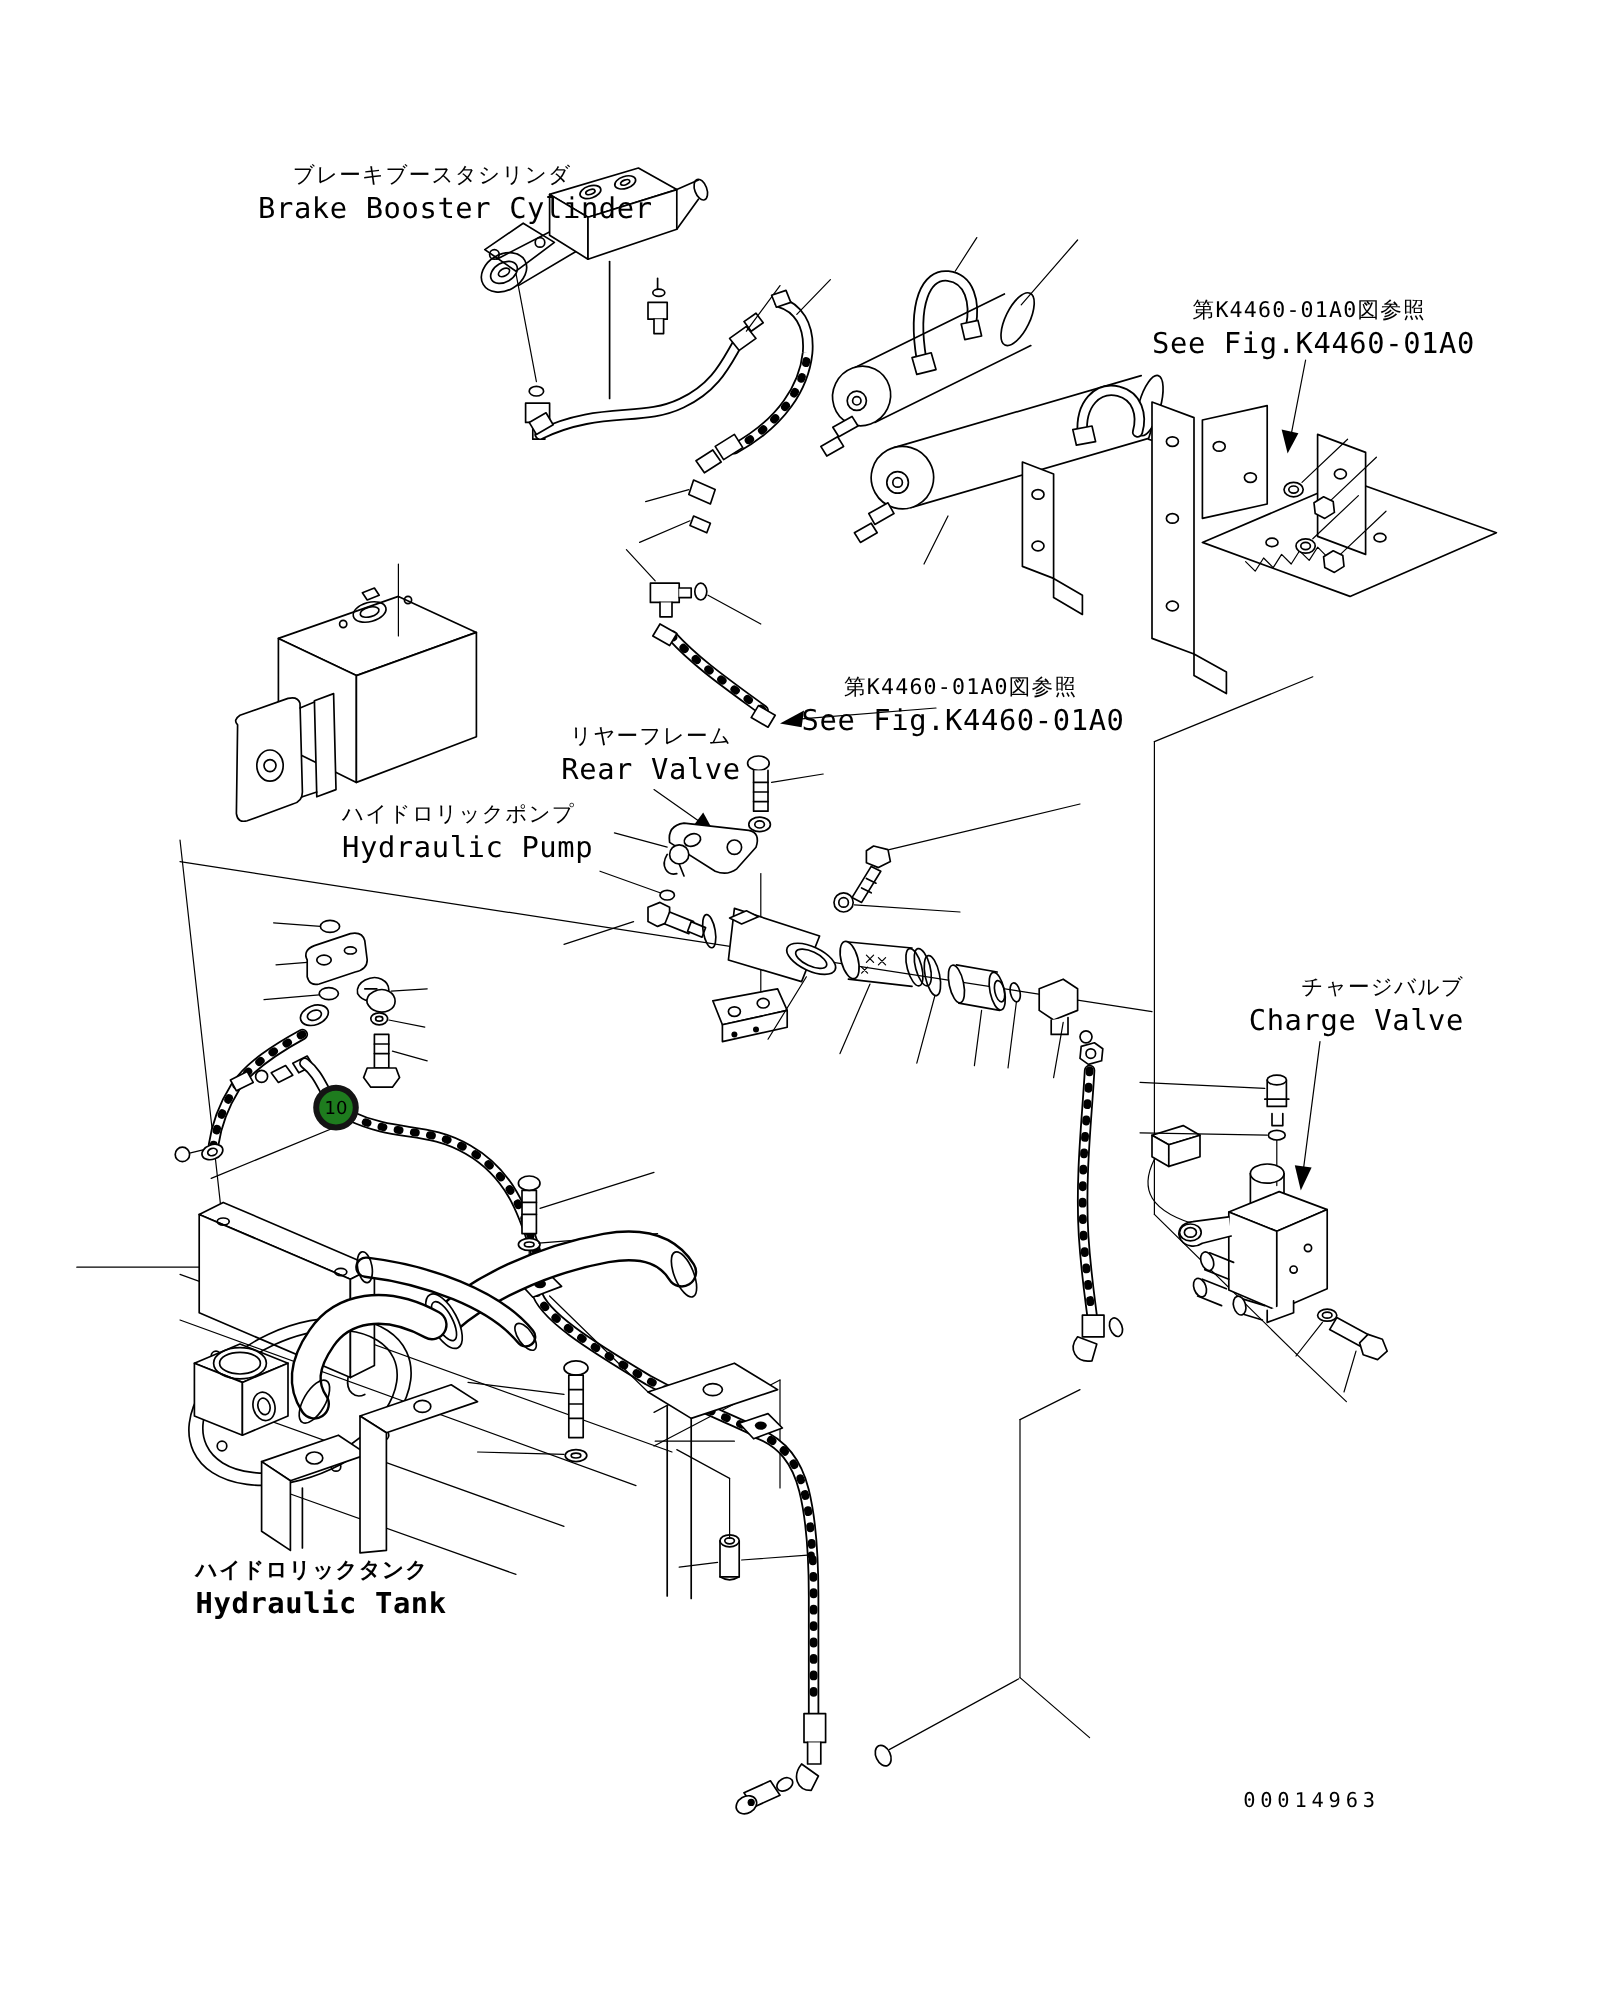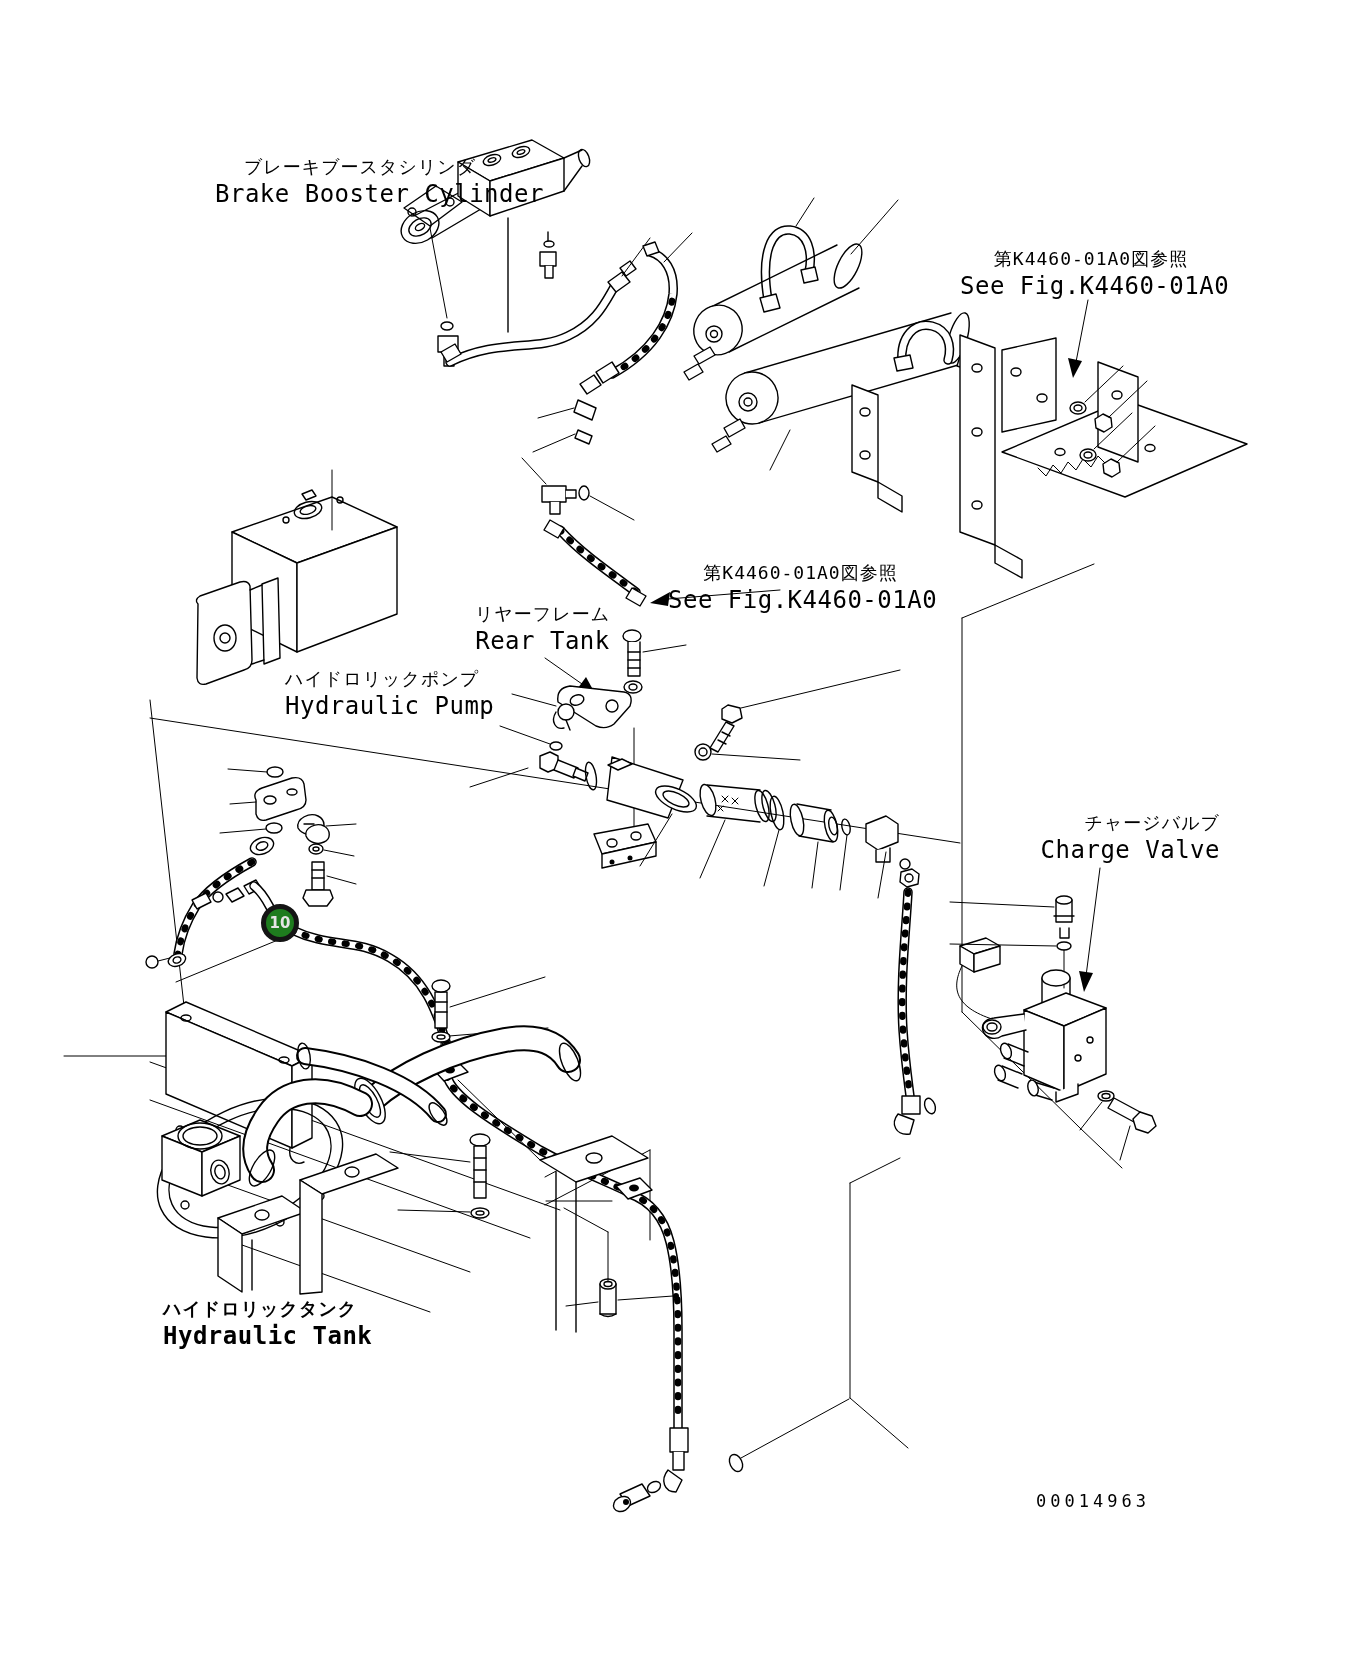--- a/index.html
+++ b/index.html
@@ -12,22 +12,22 @@
   .tubeO{stroke-width:9.5;}
   .tubeI{stroke:#fff;stroke-width:6.5;}
   .wrap{stroke:#000;stroke-width:6.5;stroke-dasharray:1.7 12;}
   .wf{fill:#fff;}
   .blk{fill:#000;stroke:none;}
   .label{position:absolute;text-align:center;white-space:nowrap;line-height:1.25;}
   .label .jp{font-size:18px;letter-spacing:1px;}
   .label .en{font-size:24px;letter-spacing:0.5px;}
   .fignum{position:absolute;left:1036px;top:1491px;font-size:17px;letter-spacing:4px;text-align:center;}
   .badge{position:absolute;left:261px;top:904px;width:28px;height:28px;border-radius:50%;
-         background:#1e7c1e;border:5px solid #141414;color:#e5e5e5;font-size:15px;
-         text-align:center;line-height:28px;font-family:"DejaVu Sans",sans-serif;cursor:pointer;font-weight:bold;}
+         background:#1e7c1e;border:5px solid #141414;color:#000000;font-size:15px;
+         text-align:center;line-height:28px;font-family:"DejaVu Sans",sans-serif;cursor:pointer;}
 </style>
 </head>
 <body>
 
 <div id="page">
 
 <svg width="1347" height="1669" viewBox="0 0 1347 1669">
 
   <g>
     <line class="thin" x1="150" y1="718" x2="960" y2="843"></line>
@@ -490,38 +490,38 @@
     <path class="wf" d="M1114,1098 L1140,1112 L1134,1122 L1108,1108 Z"></path>
     <polygon class="wf" points="1140,1112 1152,1116 1156,1126 1148,1133 1136,1129 1133,1119"></polygon>
     <line class="thin" x1="1102" y1="1102" x2="1080" y2="1130"></line>
     <line class="thin" x1="1130" y1="1126" x2="1120" y2="1160"></line>
 
     <line class="thin" x1="1100" y1="868" x2="1086" y2="976"></line>
     <polygon class="blk" points="1084,992 1079,971 1093,973"></polygon>
   </g>
 </svg>
 
-  <div class="label" style="left:215px;top:136px;width:290px;margin-top:20px;">
+  <div class="label" style="left:215px;top:136px;width:290px;">
     <div class="jp">ブレーキブースタシリンダ</div>
     <div class="en">Brake Booster Cylinder</div>
   </div>
 
   <div class="label" style="left:960px;top:248px;width:262px;">
     <div class="jp">第K4460-01A0図参照</div>
     <div class="en">See Fig.K4460-01A0</div>
   </div>
 
   <div class="label" style="left:668px;top:562px;width:265px;">
     <div class="jp">第K4460-01A0図参照</div>
     <div class="en">See Fig.K4460-01A0</div>
   </div>
 
   <div class="label" style="left:455px;top:603px;width:175px;text-align:center;">
     <div class="jp">リヤーフレーム</div>
-    <div class="en">Rear Tank</div>
+    <div class="en">Rear Valve</div>
   </div>
 
   <div class="label" style="left:285px;top:668px;width:185px;">
     <div class="jp">ハイドロリックポンプ</div>
     <div class="en">Hydraulic Pump</div>
   </div>
 
   <div class="label" style="left:1040px;top:812px;width:180px;text-align:right;">
     <div class="jp">チャージバルブ</div>
     <div class="en">Charge Valve</div>

